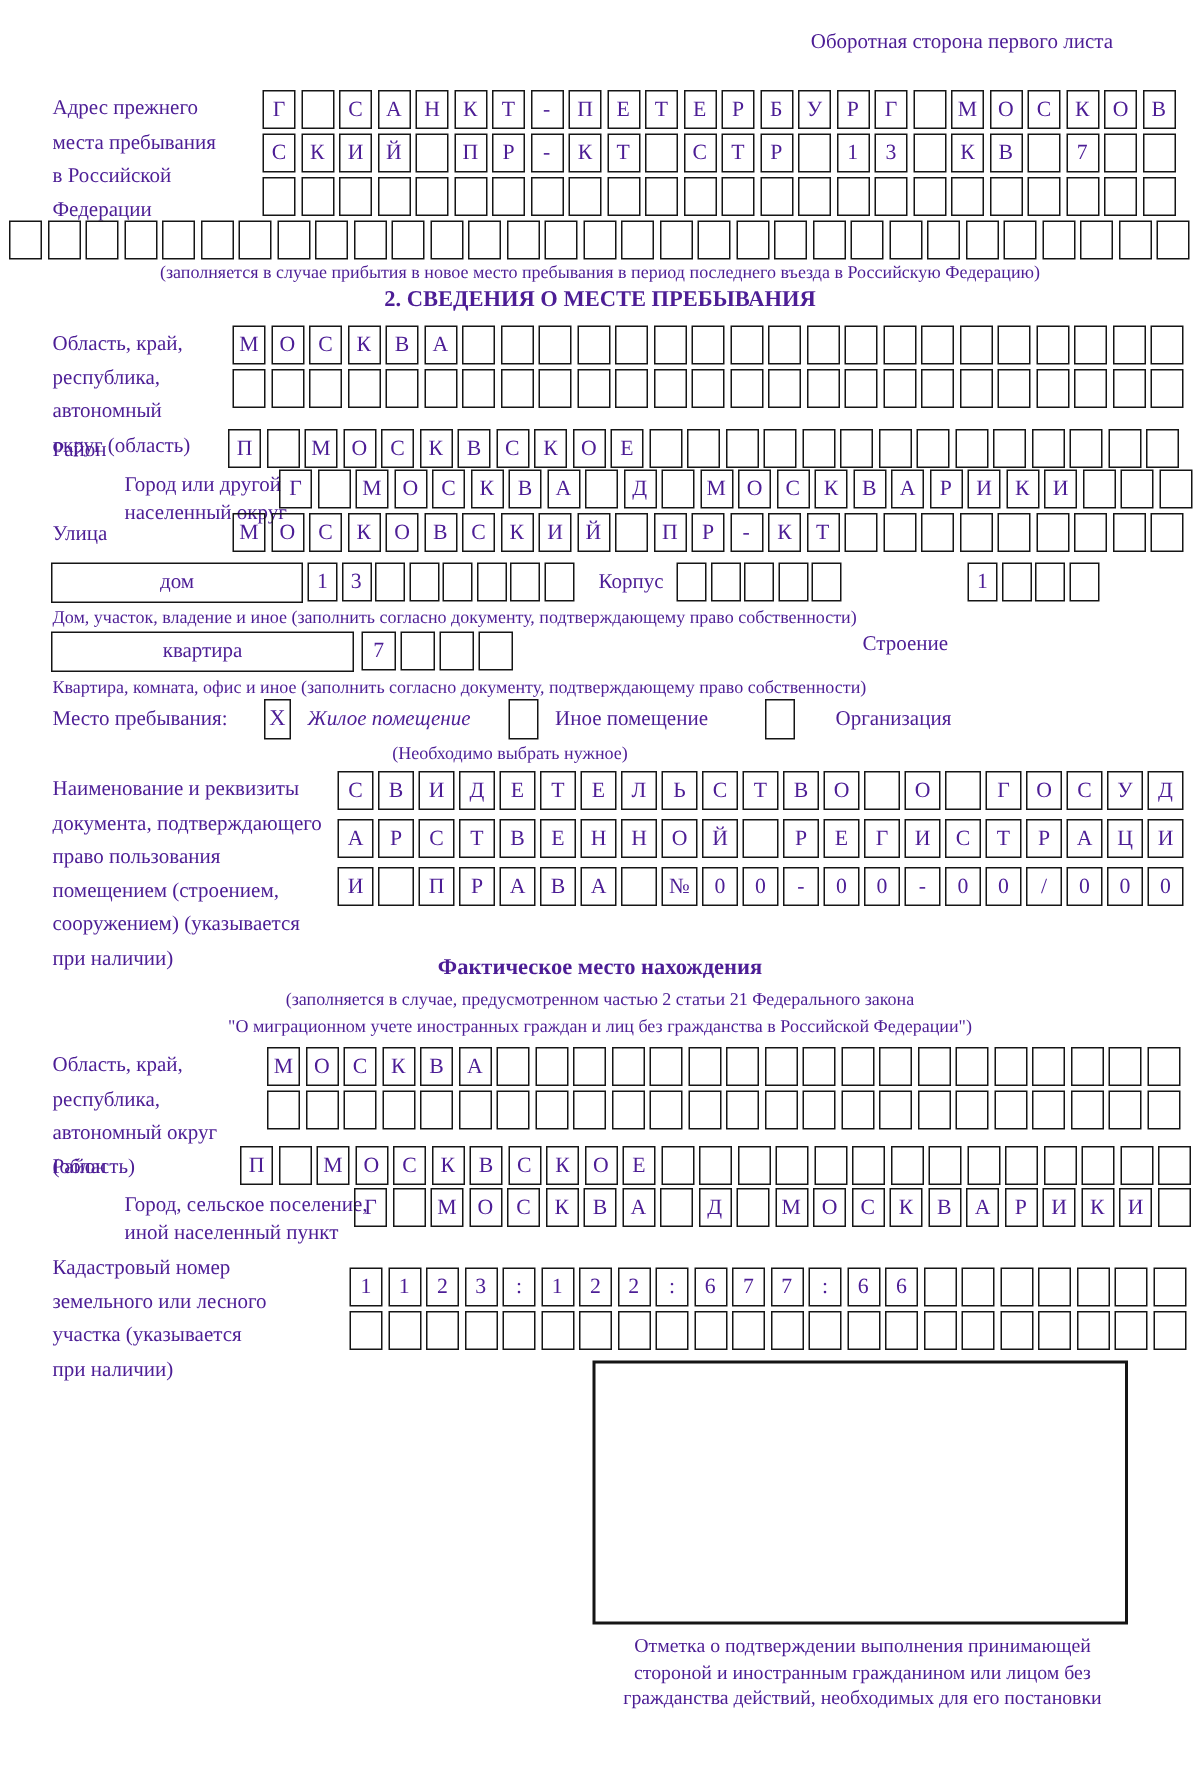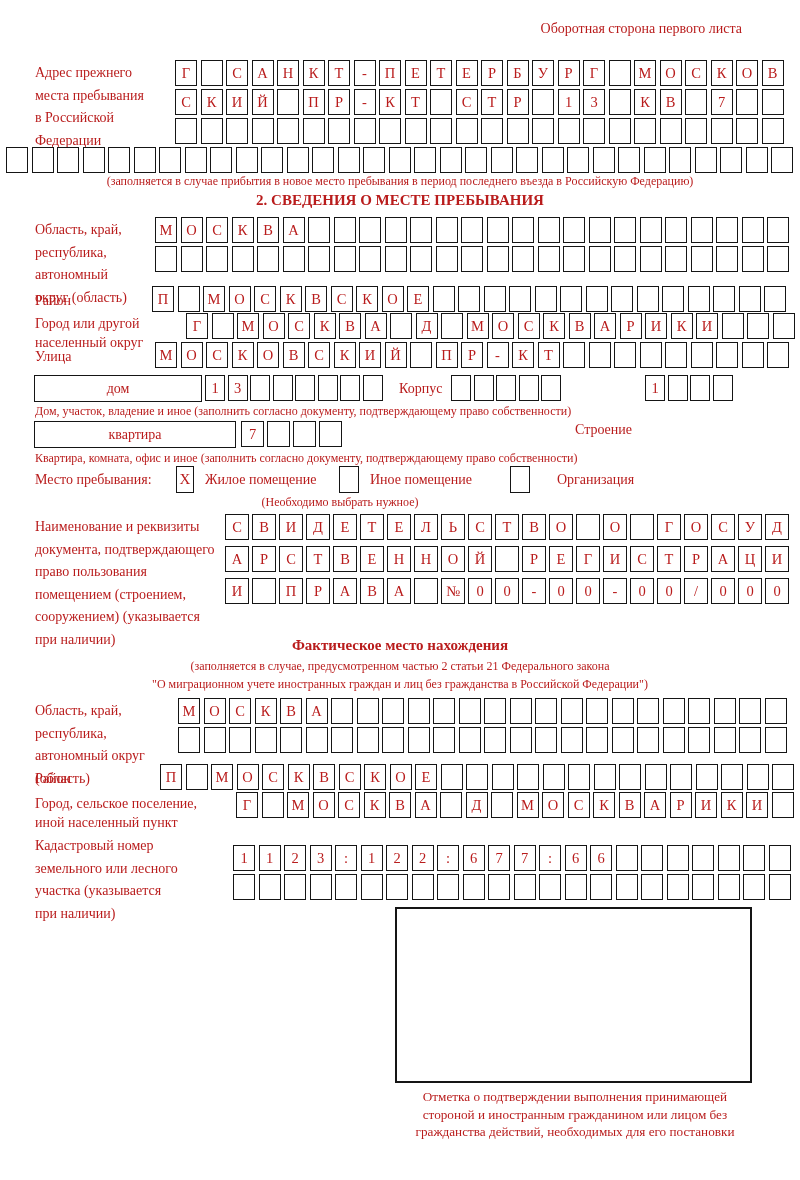--- a/index.html
+++ b/index.html
@@ -1,19 +1,19 @@
 <!DOCTYPE html>
 <html><head>
 <meta charset="utf-8">
 <style>
   html,body{margin:0;padding:0;background:#fff;}
   #page{position:relative;width:800px;height:1180px;background:#ffffff;
-        font-family:"Liberation Serif","DejaVu Serif",serif;color:#b91c1c;overflow:hidden;}
+        font-family:"Liberation Serif","DejaVu Serif",serif;color:#4c1d95;overflow:hidden;}
   .lbl{position:absolute;font-size:14px;line-height:22.5px;white-space:nowrap;}
-  .lbl.tight{line-height:19px;}
+  .lbl.tight{line-height:19px;margin-left:48px;}
   .cap{position:absolute;font-size:12px;white-space:nowrap;}
   .center{left:0;width:800px;text-align:center;white-space:normal;}
   .title{position:absolute;left:0;width:800px;text-align:center;font-weight:bold;font-size:15px;}
   .row{position:absolute;white-space:nowrap;display:flex;}
   .cell{display:inline-flex;align-items:center;justify-content:center;
         width:22px;height:26px;margin-right:3.5px;box-sizing:border-box;
         border:1.6px solid #151515;font-size:14.5px;flex:none;}
   .row.wide .cell{width:24px;margin-right:3px;}
   .row.compact .cell{width:20px;margin-right:2.5px;}
   .row.kv .cell{width:23px;margin-right:3px;}
@@ -333,21 +333,21 @@
   <div class="row kv" style="left:241px;top:421px;">
       <span class="cell filled">7</span>
       <span class="cell"></span>
       <span class="cell"></span>
       <span class="cell"></span>
     </div>
   <div class="cap" style="left:35px;top:451px;">Квартира, комната, офис и иное (заполнить согласно документу, подтверждающему право собственности)</div>
 
   <div class="lbl" style="left:35px;top:469px;">Место пребывания:</div>
   <div class="chk" style="left:176px;top:466px;width:18px;height:27px;line-height:25px;">X</div>
-  <div class="lbl" style="left:205px;top:469px;">Жилое помещение</div>
+  <div class="lbl" style="left:205px;top:469px;font-style:italic;">Жилое помещение</div>
   <div class="chk" style="left:339px;top:466px;width:20px;height:27px;line-height:25px;"></div>
   <div class="lbl" style="left:370px;top:469px;">Иное помещение</div>
   <div class="chk" style="left:510px;top:466px;width:20px;height:27px;line-height:25px;"></div>
   <div class="lbl" style="left:557px;top:469px;">Организация</div>
   <div class="cap" style="left:145px;top:495px;width:390px;text-align:center;">(Необходимо выбрать нужное)</div>
 
   <div class="lbl" style="left:35px;top:516px;">
     <div>Наименование и реквизиты</div>
     <div>документа, подтверждающего</div>
     <div>право пользования</div>

